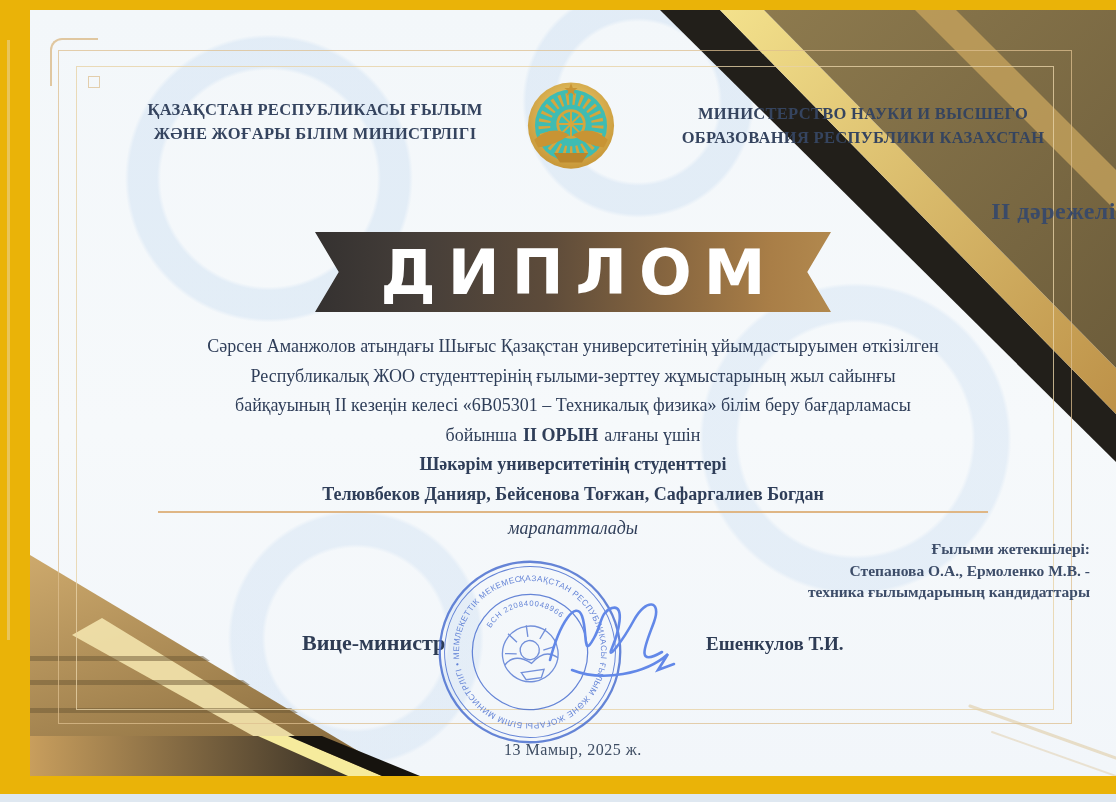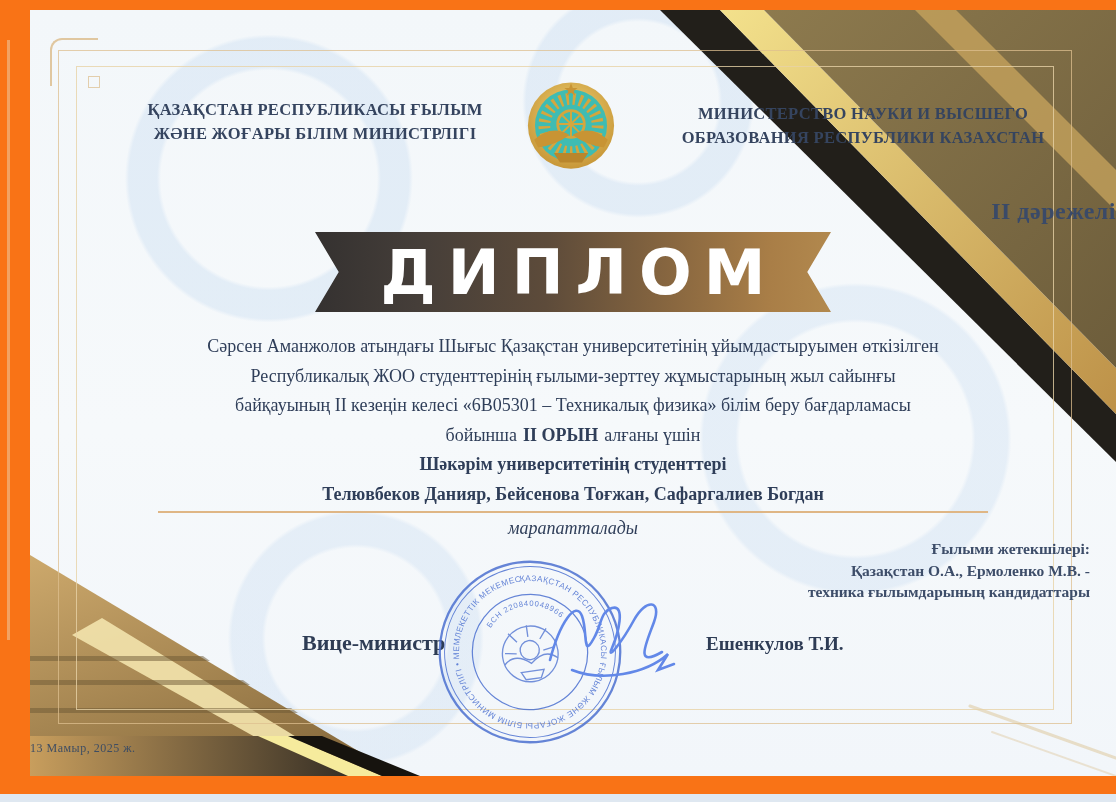--- a/index.html
+++ b/index.html
@@ -1,18 +1,18 @@
 <!DOCTYPE html>
 <html><head>
 <meta charset="utf-8">
 <style>
   html,body{margin:0;padding:0;background:#ffffff;}
   .photo{
     position:relative;width:1116px;height:802px;overflow:hidden;
-    background:#f97316;font-family:"Liberation Serif","DejaVu Serif",serif;
+    background:#eab308;font-family:"Liberation Serif","DejaVu Serif",serif;
   }
   .bottom-strip{position:absolute;left:0;bottom:0;width:100%;height:8px;background:#dfe8f1;}
   .scan-edge{position:absolute;left:7px;top:40px;width:3px;height:600px;background:#e8dcc0;opacity:.45;}
 
   
   .cert{
     position:absolute;left:30px;top:10px;width:1086px;height:766px;overflow:hidden;
     background:
       radial-gradient(circle 150px at 22% 22%, rgba(209,226,243,0) 108px, rgba(209,226,243,.5) 112px, rgba(209,226,243,.5) 140px, rgba(209,226,243,0) 144px),
       radial-gradient(circle 120px at 56% 12%, rgba(209,226,243,0) 80px, rgba(205,223,242,.45) 84px, rgba(205,223,242,.45) 112px, rgba(205,223,242,0) 116px),
@@ -54,21 +54,21 @@
 
   
   .supervisors{position:absolute;left:620px;top:528px;width:440px;text-align:right;font-weight:700;font-size:15.5px;line-height:21.5px;color:#3d4d69;}
 
   
   .position-title{position:absolute;left:272px;top:620px;font-weight:700;font-size:22px;color:#2e3c55;}
   .signer-name{position:absolute;left:676px;top:623px;font-weight:700;font-size:19px;color:#2e3c55;text-align:right;}
   .stamp{position:absolute;left:404px;top:546px;width:192px;height:192px;opacity:.84;transform:rotate(-8deg);}
   .signature{position:absolute;left:512px;top:572px;width:140px;height:108px;}
 
-  .date{position:absolute;left:0;top:731px;width:100%;font-size:12px;color:#3e4d63;letter-spacing:.5px;}
+  .date{position:absolute;left:0;top:731px;width:100%;text-align:center;font-size:16px;color:#3e4d63;letter-spacing:.5px;}
 </style>
 </head>
 <body>
 
 <div class="photo">
   <div class="scan-edge"></div>
 
   <div class="cert">
 
     <svg class="decor" viewBox="0 0 1086 766" width="1086" height="766">
@@ -159,21 +159,21 @@
       <div>байқауының II кезеңін келесі «6В05301 – Техникалық физика» білім беру бағдарламасы</div>
       <div><span>бойынша</span><span class="award">II ОРЫН</span><span>алғаны үшін</span></div>
       <div class="bold">Шәкәрім университетінің студенттері</div>
       <div class="bold">Телювбеков Данияр, Бейсенова Тоғжан, Сафаргалиев Богдан</div>
       <div class="rule"></div>
       <div class="verb">марапатталады</div>
     </div>
 
     <div class="supervisors">
       <div>Ғылыми жетекшілері:</div>
-      <div>Қазақстан О.А., Ермоленко М.В. -</div>
+      <div>Степанова О.А., Ермоленко М.В. -</div>
       <div>техника ғылымдарының кандидаттары</div>
     </div>
 
     <div class="position-title">Вице-министр</div>
     <div class="signer-name">Ешенкулов Т.И.</div>
 
     <svg class="stamp" viewBox="0 0 200 200">
       <g stroke="#4a6fd0" fill="none">
         <circle cx="100" cy="100" r="94" stroke-width="2.4"></circle>
         <circle cx="100" cy="100" r="89" stroke-width="1"></circle>

